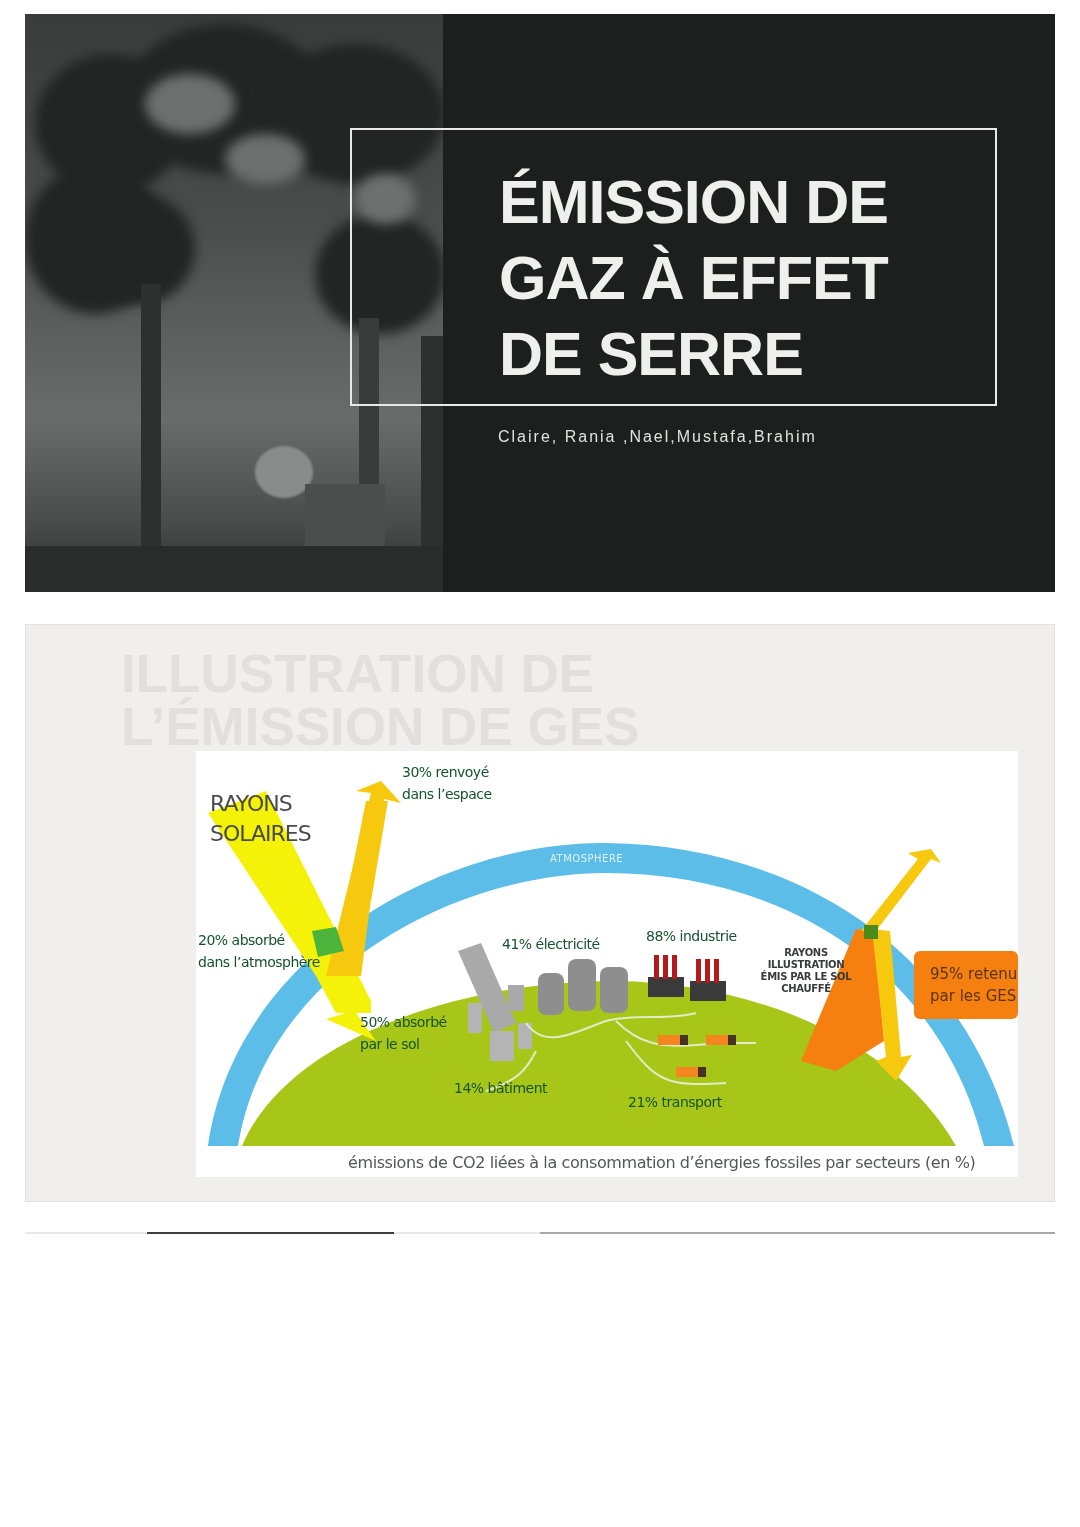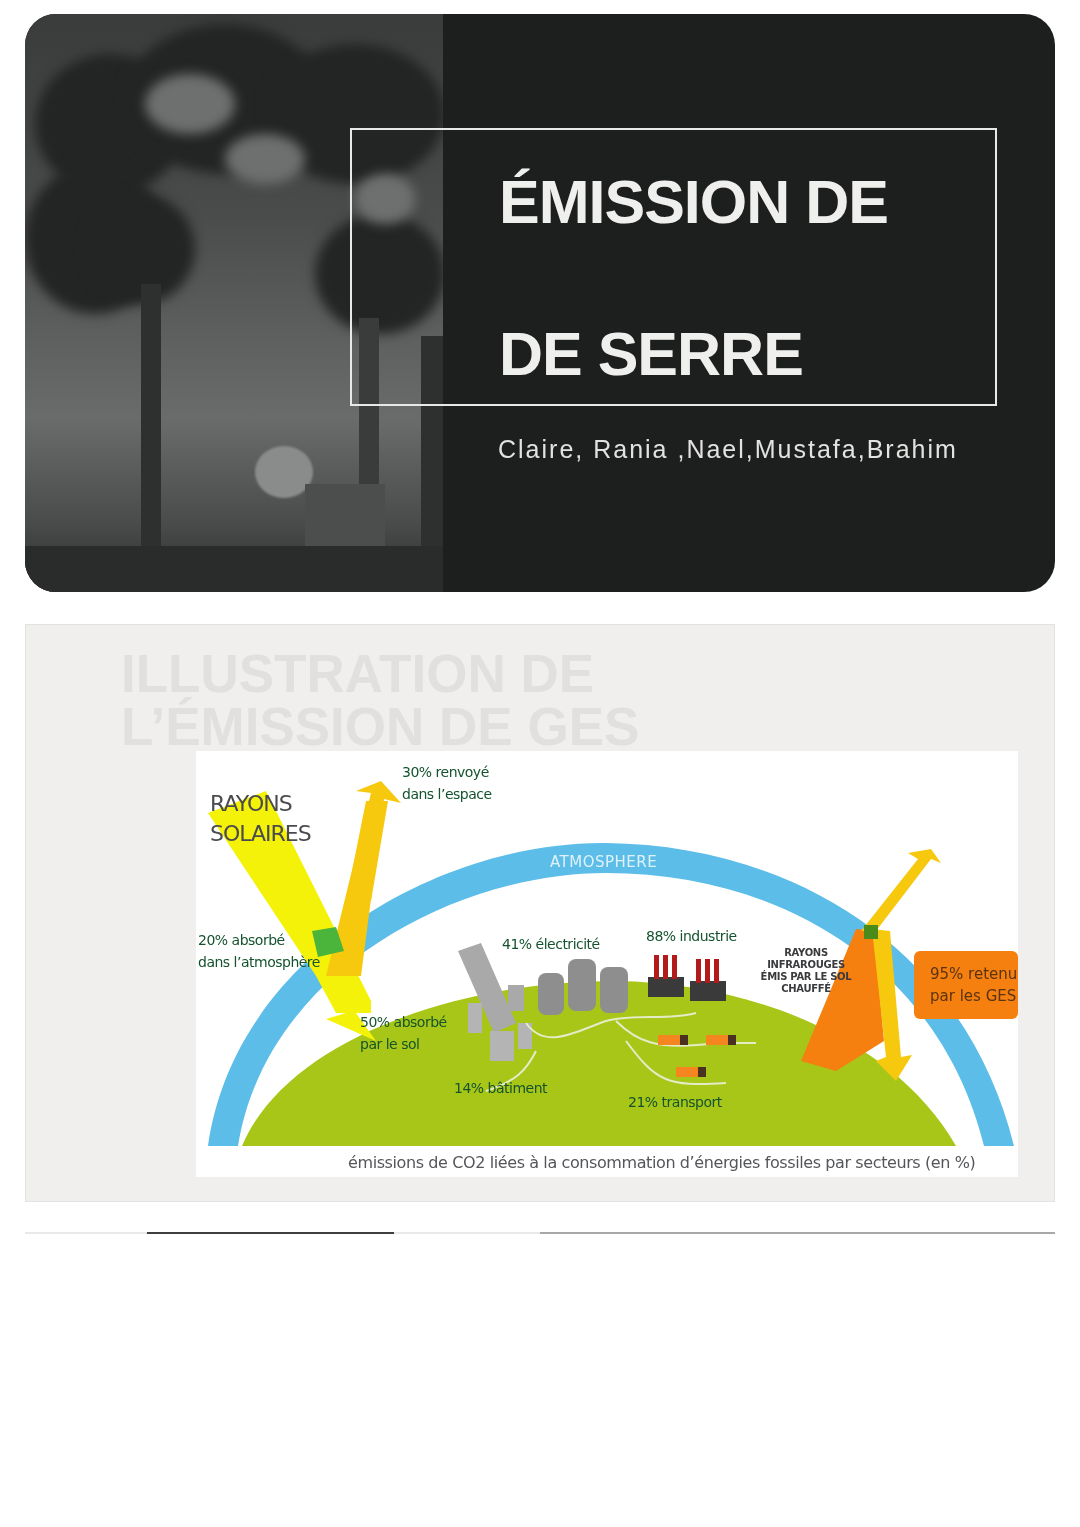--- a/index.html
+++ b/index.html
@@ -1,40 +1,40 @@
 <!DOCTYPE html>
 <html><head>
 <meta charset="utf-8">
 <style>
   html, body { margin:0; padding:0; }
   body { width:1080px; height:1527px; background:#ffffff; position:relative; overflow:hidden; font-family:"Liberation Sans", sans-serif; }
 
   
-  .slide1 { position:absolute; left:25px; top:14px; width:1030px; height:578px; background:#1d1f1e; overflow:hidden;border-radius:31px; }
+  .slide1 { position:absolute; left:25px; top:14px; width:1030px; height:578px; background:#1d1f1e; overflow:hidden; }
   .photo { position:absolute; left:0; top:0; width:418px; height:578px; overflow:hidden;
     background: linear-gradient(180deg, #3a3c3b 0%, #4a4c4b 35%, #5d5f5e 55%, #6a6c6b 70%, #4a4c4b 88%, #2b2c2c 100%); }
   .cloud { position:absolute; border-radius:50%; background:#232524; filter:blur(6px); }
   .cloud.light { background:#6e706f; }
   .chimney { position:absolute; background:#2e302f; }
   .sun { position:absolute; left:230px; top:432px; width:58px; height:52px; border-radius:50%; background:#8a8c8b; filter:blur(1px); }
   .ground { position:absolute; left:0; top:532px; width:418px; height:46px; background:#2a2b2b; }
   .title-box { position:absolute; left:325px; top:114px; width:643px; height:274px; border:2px solid #e8e8e6; }
   .title { position:absolute; left:474px; top:150px; margin:0; color:#efefed; font-family:"Liberation Sans", sans-serif; font-weight:bold; font-size:61px; line-height:76px; letter-spacing:-1px; }
-  .authors { position:absolute; left:473px; top:414px; color:#e2e2e0; font-size:25px; letter-spacing:2px;margin-top:7px; }
+  .authors { position:absolute; left:473px; top:414px; color:#e2e2e0; font-size:16px; letter-spacing:2px; }
 
   
   .slide2 { position:absolute; left:25px; top:624px; width:1028px; height:576px; background:#f1efed; border:1px solid #e4e2e0; }
   .ghost-title { position:absolute; left:95px; top:22px; margin:0; color:#e2e0de; font-weight:bold; font-size:53px; line-height:53px; letter-spacing:0px; }
   .diagram { position:absolute; left:170px; top:126px; width:822px; height:426px; background:#ffffff; overflow:hidden; }
   .diagram svg { position:absolute; left:0; top:0; }
   .lbl { position:absolute; color:#14532d; font-family:"DejaVu Sans", sans-serif; white-space:nowrap; }
   .lbl.big { font-size:22px; line-height:30px; letter-spacing:-1px; color:#4a4b4e; }
   .lbl.mid { font-size:14px; line-height:22px; letter-spacing:-0.5px; }
   .lbl.small { font-size:10px; line-height:12px; font-weight:bold; text-align:center; color:#3a3b3d; letter-spacing:-0.3px; }
-  .lbl.atm { font-size:15px; color:#dff2fb; letter-spacing:0.5px; }
+  .lbl.atm { font-size:10px; color:#dff2fb; letter-spacing:0.5px; }
   .lbl.ret { font-size:15px; line-height:22px; color:#5a3410; }
   .lbl.caption { font-size:16px; color:#55565a; letter-spacing:-0.4px; }
 
   
   .track { position:absolute; top:1232px; height:2px; background:#e9e9e9; }
   .thumb-dark { position:absolute; top:1232px; height:2px; background:#3e3e3e; }
   .thumb-grey { position:absolute; top:1232px; height:2px; background:#a8a8a8; }
 </style>
 </head>
 <body>
@@ -53,21 +53,21 @@
     <div class="chimney" style="left:116px;top:270px;width:20px;height:268px;"></div>
     <div class="chimney" style="left:334px;top:304px;width:20px;height:234px;background:#3a3c3b;"></div>
     <div class="chimney" style="left:396px;top:322px;width:22px;height:216px;"></div>
     <div class="sun"></div>
     <div class="chimney" style="left:280px;top:470px;width:80px;height:66px;background:#4c4e4d;"></div>
     <div class="ground"></div>
   </div>
   <div class="title-box"></div>
   <h1 class="title">
     <span>ÉMISSION DE</span><br>
-    <br>
+    <span>GAZ À EFFET</span><br>
     <span>DE SERRE</span>
   </h1>
   <div class="authors">Claire,  Rania ,Nael,Mustafa,Brahim</div>
 </div>
 
 <div class="slide2">
   <h2 class="ghost-title">
     <span>ILLUSTRATION DE</span><br>
     <span>L’ÉMISSION  DE GES</span>
   </h2>
@@ -139,21 +139,21 @@
       <span>20% absorbé</span><br><span>dans l’atmosphère</span>
     </div>
     <div class="lbl mid" style="left:164px;top:260px;">
       <span>50% absorbé</span><br><span>par le sol</span>
     </div>
     <div class="lbl mid" style="left:306px;top:182px;">41% électricité</div>
     <div class="lbl mid" style="left:450px;top:174px;">88% industrie</div>
     <div class="lbl mid" style="left:258px;top:326px;">14% bâtiment</div>
     <div class="lbl mid" style="left:432px;top:340px;">21% transport</div>
     <div class="lbl small" style="left:560px;top:196px;width:100px;">
-      <span>RAYONS</span><br><span>INFRAROUGES</span><br><span>ÉMIS PAR LE SOL</span><br><span>CHAUFFÉ</span>
+      <span>RAYONS</span><br><span>ILLUSTRATION</span><br><span>ÉMIS PAR LE SOL</span><br><span>CHAUFFÉ</span>
     </div>
     <div class="lbl ret" style="left:734px;top:212px;">
       <span>95% retenus</span><br><span>par les GES</span>
     </div>
     <div class="lbl caption" style="left:152px;top:402px;">émissions de CO2 liées à la consommation d’énergies fossiles par secteurs (en %)</div>
   </div>
 </div>
 
 <div class="track" style="left:25px;width:1030px;"></div>
 <div class="thumb-dark" style="left:147px;width:247px;"></div>

